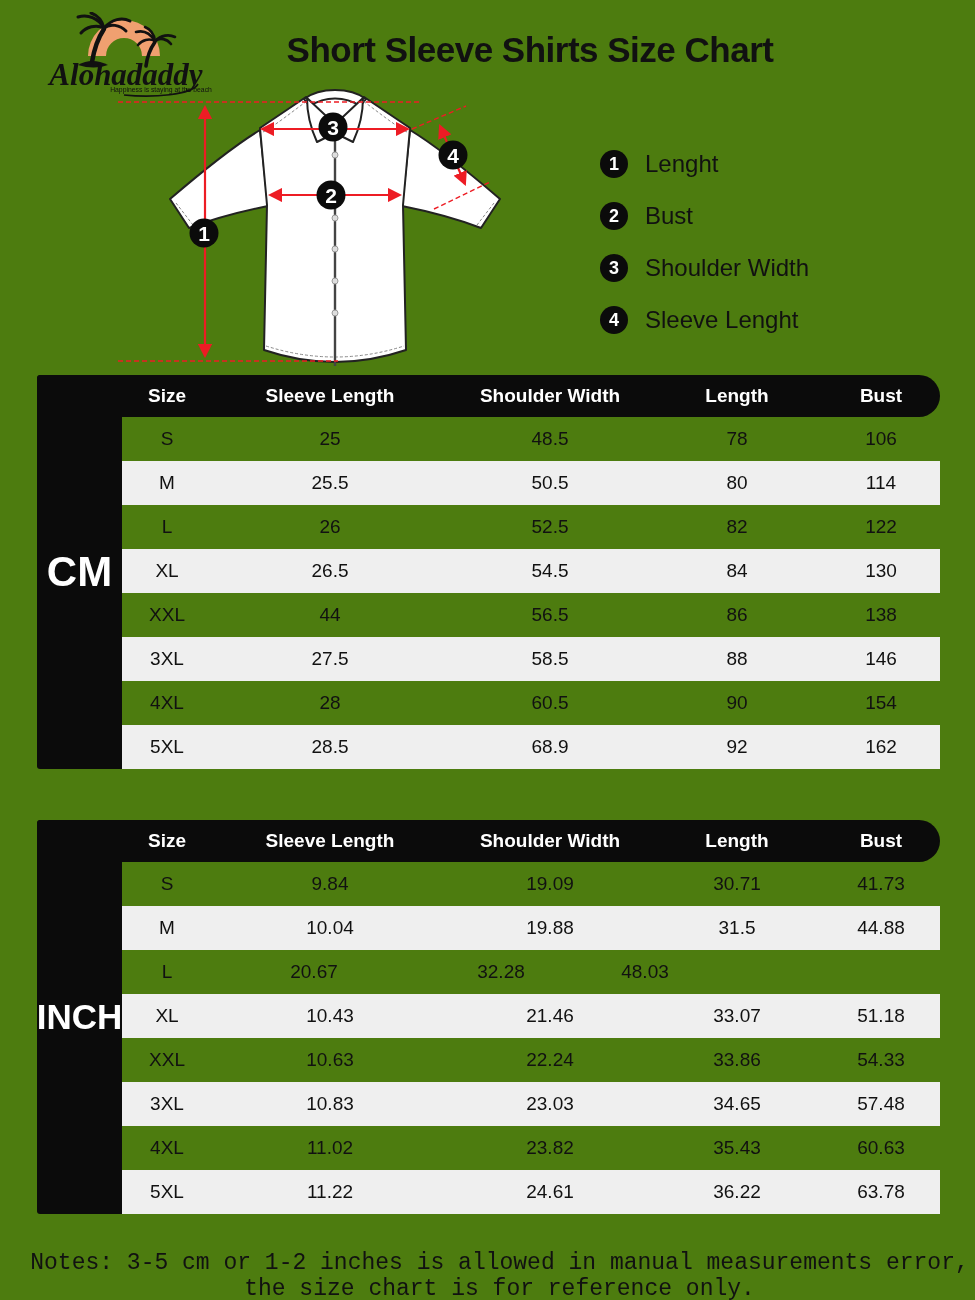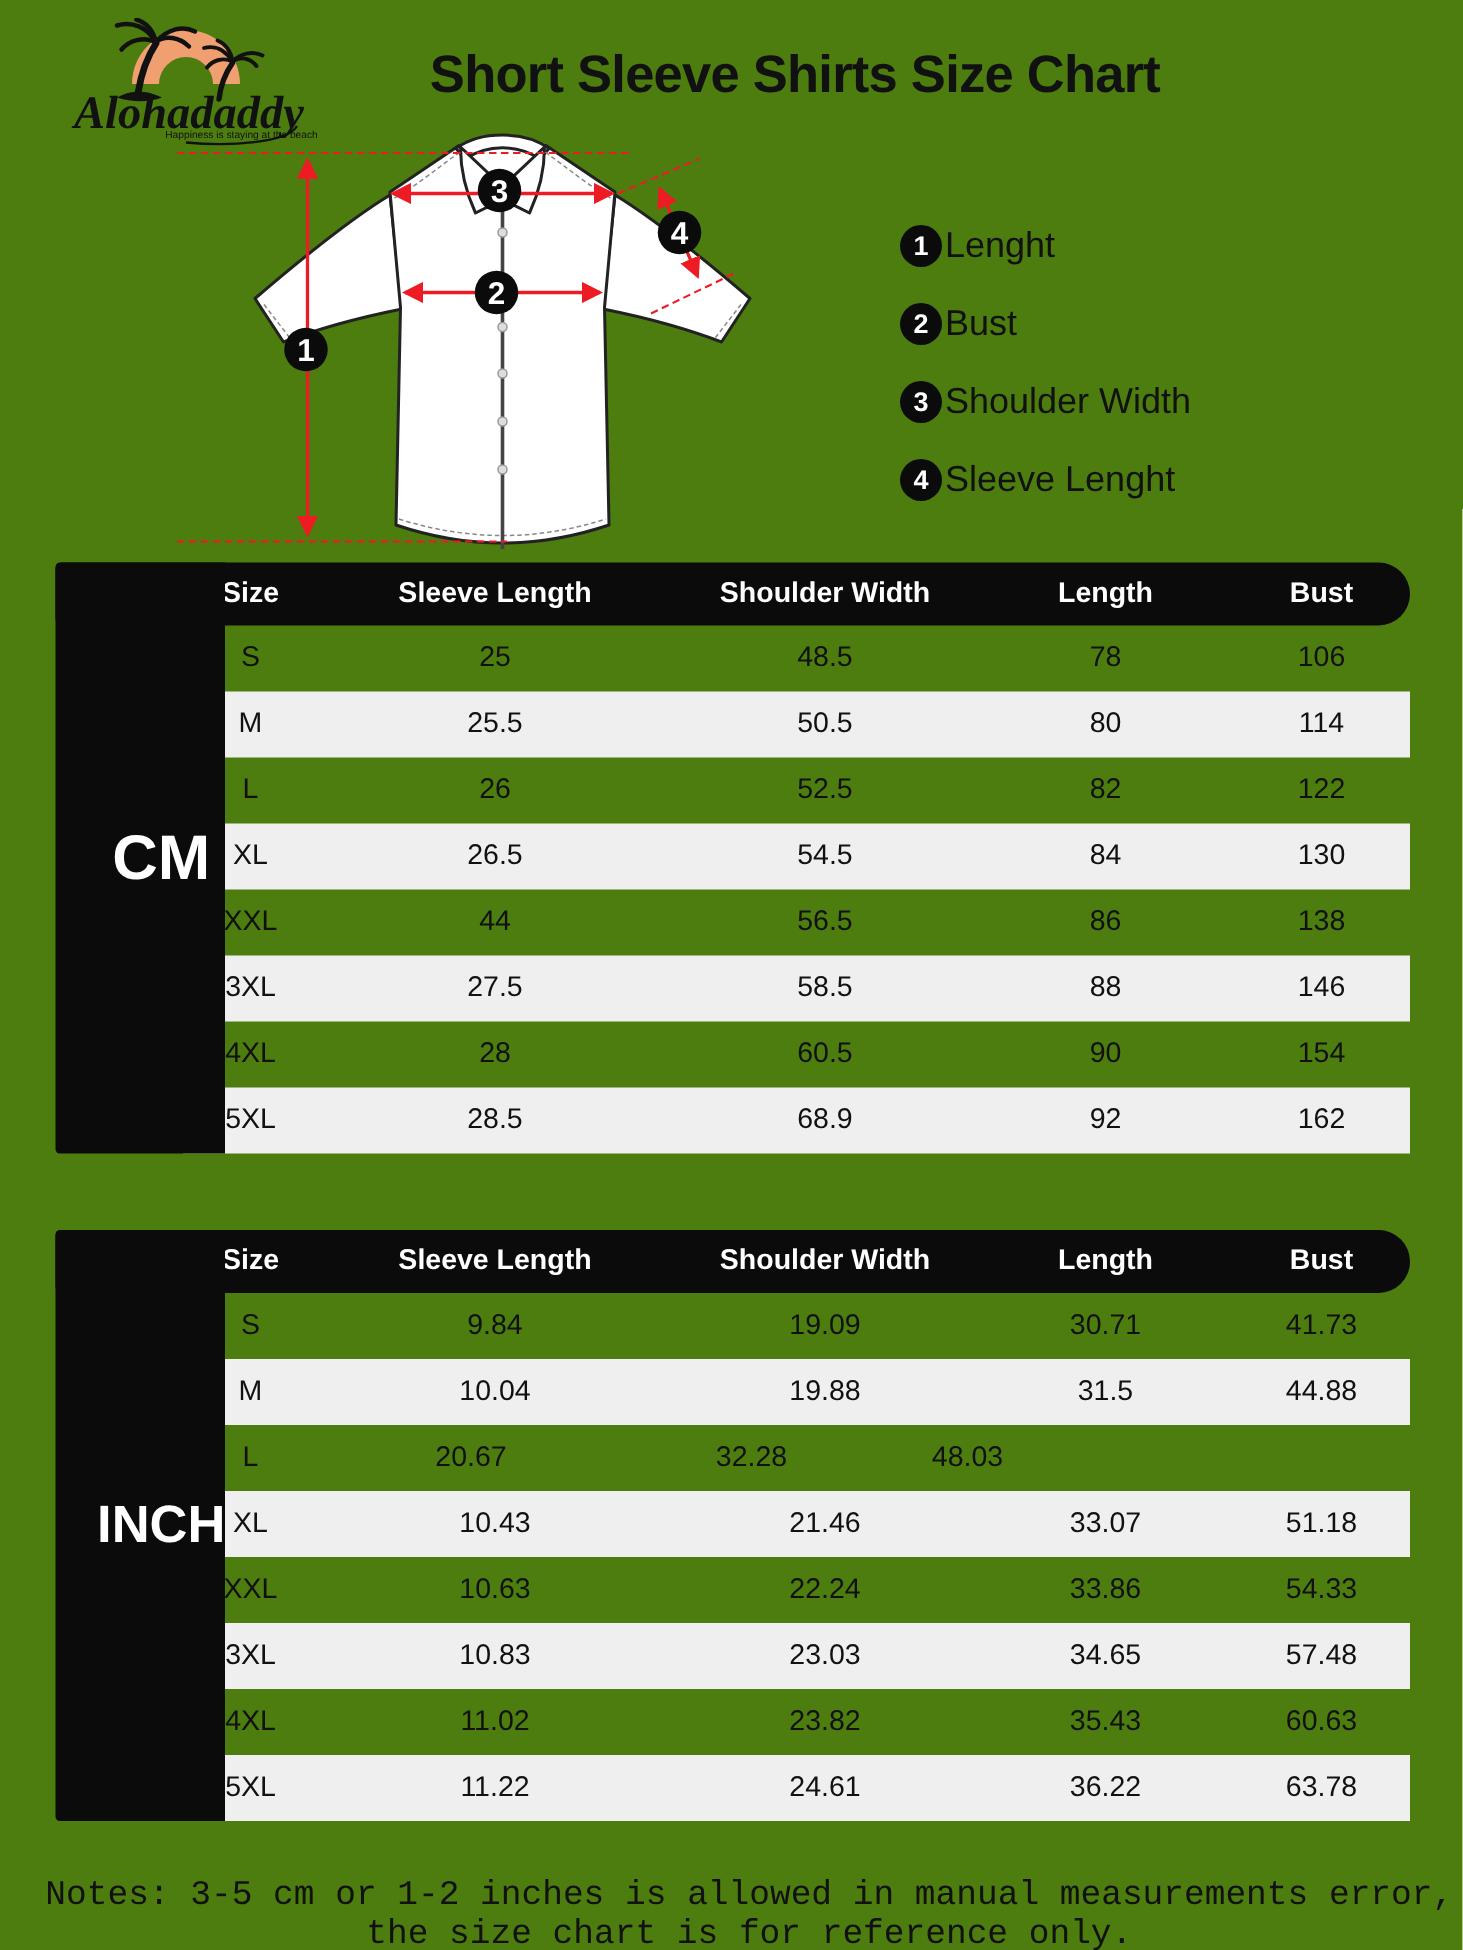--- a/index.html
+++ b/index.html
@@ -19,31 +19,31 @@
   #shirt-diagram { position:absolute; left:110px; top:85px; width:420px; height:290px; }
 
   
   #legend { position:absolute; left:600px; top:150px; display:flex; flex-direction:column; gap:24px; }
   .legend-item { display:flex; align-items:center; height:28px; }
   .legend-badge {
     width:28px; height:28px; border-radius:50%; background:#0b0b0b; color:#fff;
     font-weight:bold; font-size:18px; display:flex; align-items:center; justify-content:center;
     flex:0 0 28px;
   }
-  .legend-label { margin-left:2px; font-size:24px; }
+  .legend-label { margin-left:17px; font-size:24px; }
 
   
   .size-table { position:absolute; left:37px; width:903px; height:394px; }
   #cm-table   { top:375px; }
   #inch-table { top:820px; }
 
   .unit-block {
     position:absolute; left:0; top:0; width:85px; height:100%;
     background:#0b0b0b; color:#fff; display:flex; align-items:center; justify-content:center;
-    font-weight:bold; z-index:2; border-radius:3px 0 0 3px;padding-left:28px;
+    font-weight:bold; z-index:2; border-radius:3px 0 0 3px;
   }
   #cm-table  .unit-block { font-size:42px; }
   #inch-table .unit-block { font-size:35px;align-items:center; }
 
   .header-bar {
     position:absolute; left:0; top:0; width:903px; height:42px;
     background:#0b0b0b; border-radius:4px 21px 21px 4px;
     display:flex; align-items:center; padding-left:85px; box-sizing:border-box;
     color:#fff; font-weight:bold; font-size:19px; z-index:1;
   }

